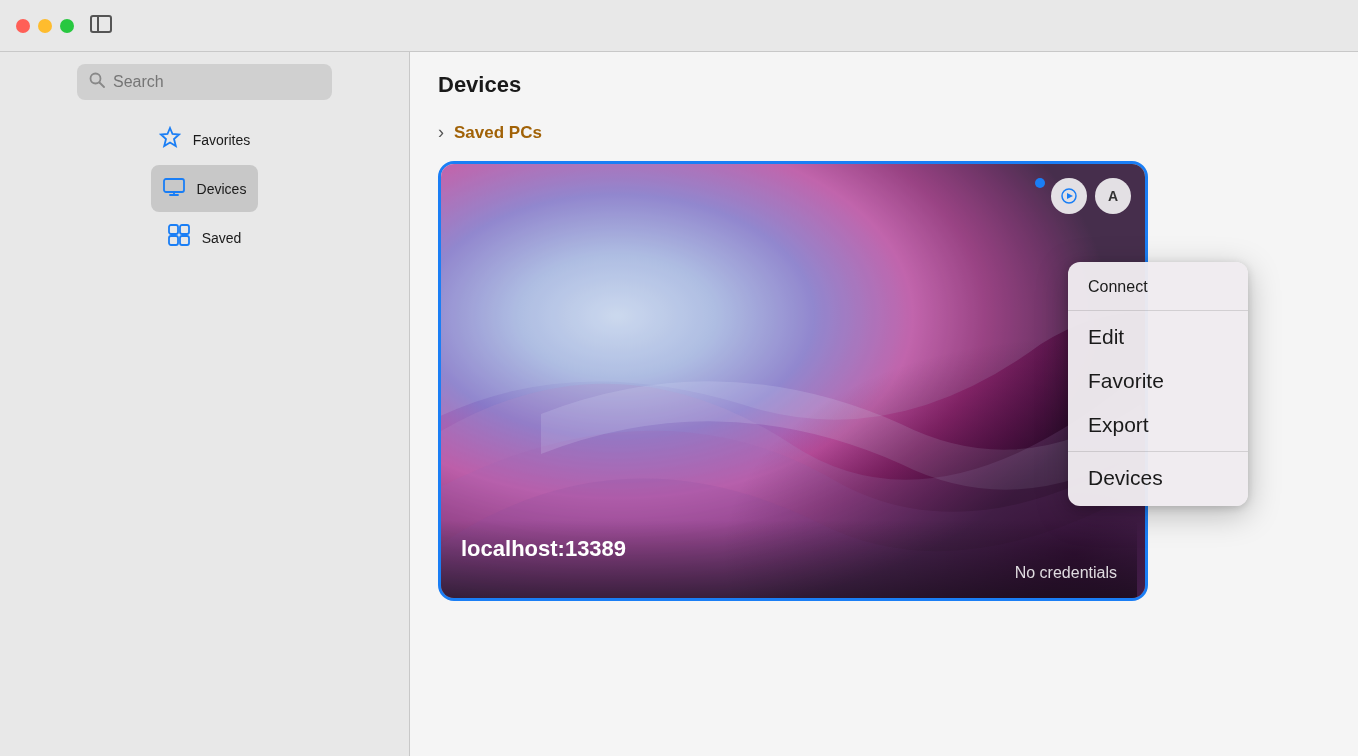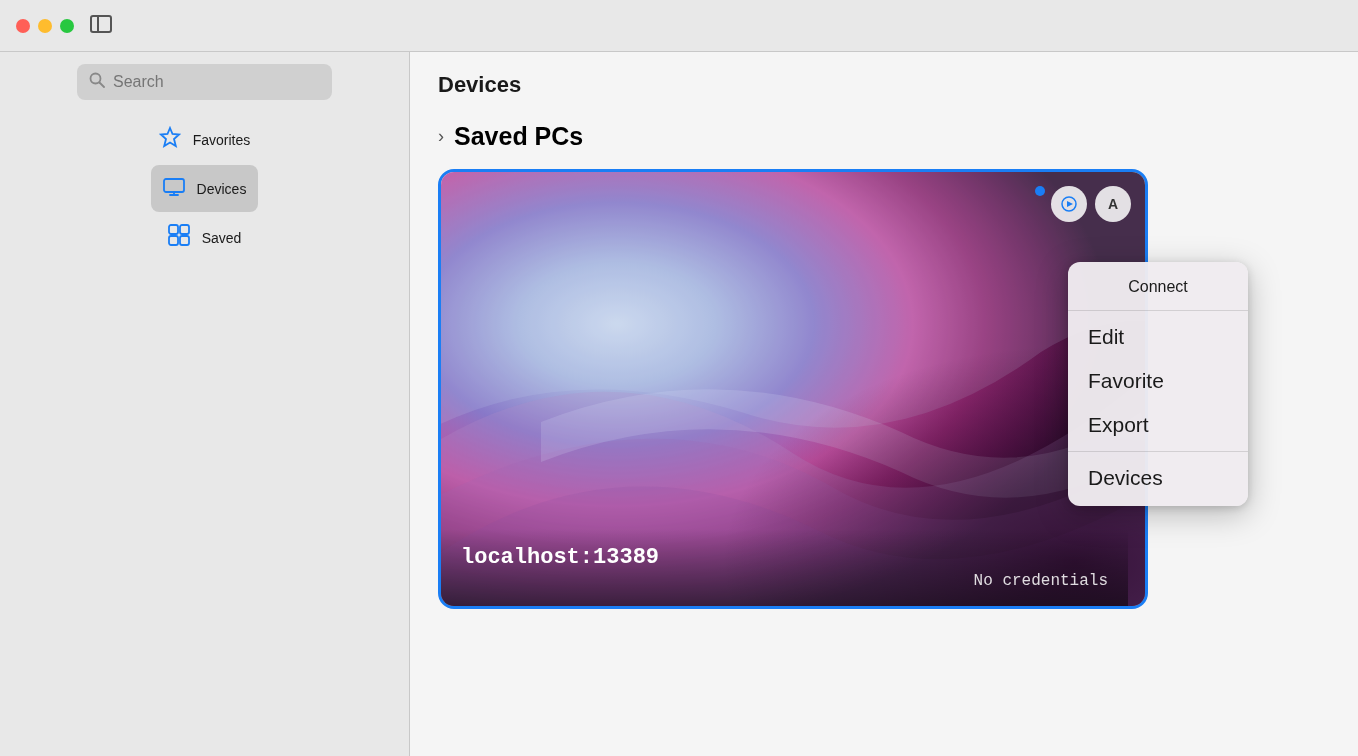--- a/index.html
+++ b/index.html
@@ -109,23 +109,23 @@
       color: #1a1a1a;
       margin-bottom: 24px;
     }
     .section-header {
       display: flex;
       align-items: center;
       gap: 10px;
       margin-bottom: 18px;
     }
     .section-title {
-      font-size: 25px;
+      font-size: 17px;
       font-weight: 700;
-      color: #000000;
+      color: #a16207;
     }
     .chevron {
       font-size: 18px;
       color: #555;
     }
 
     
     .device-card {
       width: 710px;
       height: 440px;
@@ -139,24 +139,23 @@
     
     .device-thumbnail-svg {
       width: 100%;
       height: 100%;
     }
 
     .device-info {
       position: absolute;
       bottom: 0;
       left: 0;
-      right: 17px;
+      right: 8px;
       padding: 16px 20px;
       background: linear-gradient(transparent, rgba(0,0,0,0.5));
-      font-family: Liberation Mono, monospace;
     }
     .device-hostname {
       font-size: 22px;
       font-weight: 700;
       color: #ffffff;
     }
     .device-credentials {
       font-size: 16px;
       color: rgba(255,255,255,0.85);
       margin-top: 2px;
@@ -219,21 +218,20 @@
     }
     .context-menu-item {
       padding: 10px 20px;
       font-size: 21px;
       color: #1a1a1a;
       cursor: pointer;
     }
     .context-menu-item.first {
       font-size: 16px;
       padding-bottom: 10px;
-      text-align: center;
     }
     .context-menu-divider {
       height: 1px;
       background: rgba(0,0,0,0.12);
       margin: 4px 0;
     }
   </style>
 </head>
 <body>
 

